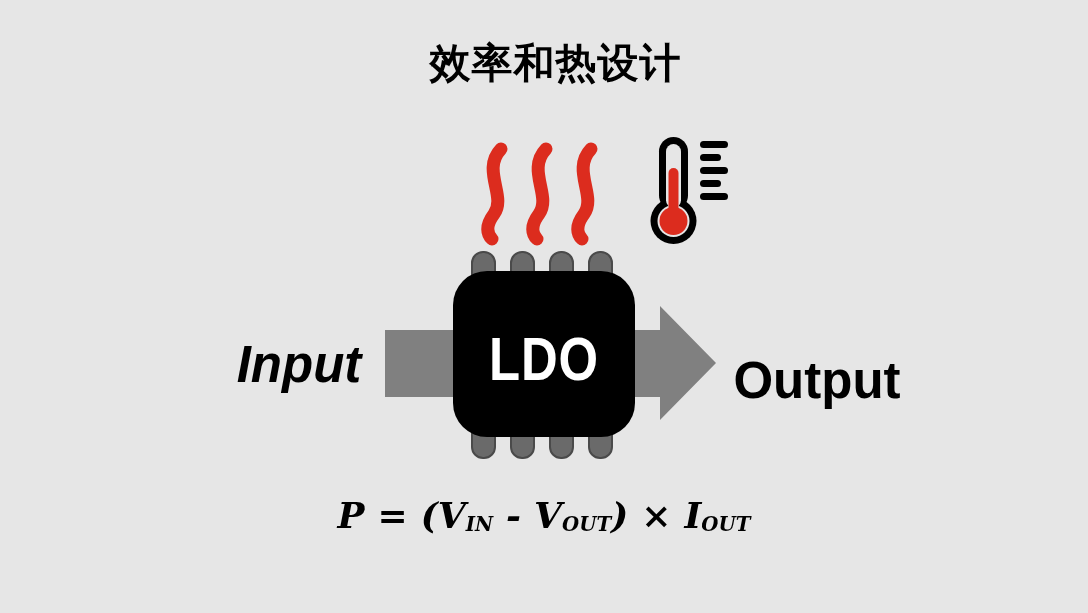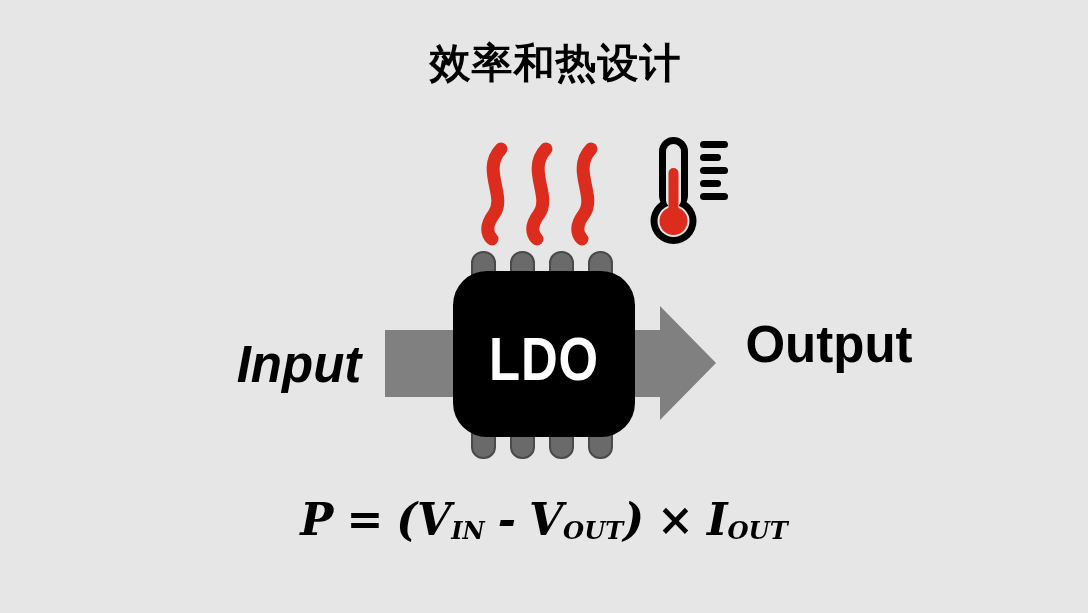--- a/index.html
+++ b/index.html
@@ -42,42 +42,42 @@
   }
   .flow-label {
     position: absolute;
     transform: translate(-50%, -50%);
     font-size: 51px;
     font-weight: 700;
     white-space: nowrap;
     color: var(--text-black);
   }
   .input-label  { left: 299px; top: 364px; font-style: italic; }
-  .output-label { left: 817px; top: 344px; margin-left: 12px; }
+  .output-label { left: 817px; top: 380px; }
   .chip-label {
     position: absolute;
     left: 544px;
     top: 358px;
     transform: translate(-50%, -50%) scaleX(0.82);
     font-size: 62px;
     font-weight: 700;
     letter-spacing: 1px;
     white-space: nowrap;
     color: var(--chip-label-white);
   }
   .formula {
     position: absolute;
     top: 494px;
     left: 0;
     width: 100%;
     text-align: center;
     font-family: "DejaVu Serif", "Liberation Serif", serif;
     font-style: italic;
     font-weight: 700;
-    font-size: 44px;
+    font-size: 36px;
     color: var(--text-black);
     white-space: nowrap;
   }
   .formula .op { margin: 0 13px; }
   .formula sub {
     font-size: 0.55em;
     vertical-align: baseline;
     position: relative;
     top: 0.16em;
     line-height: 0;

